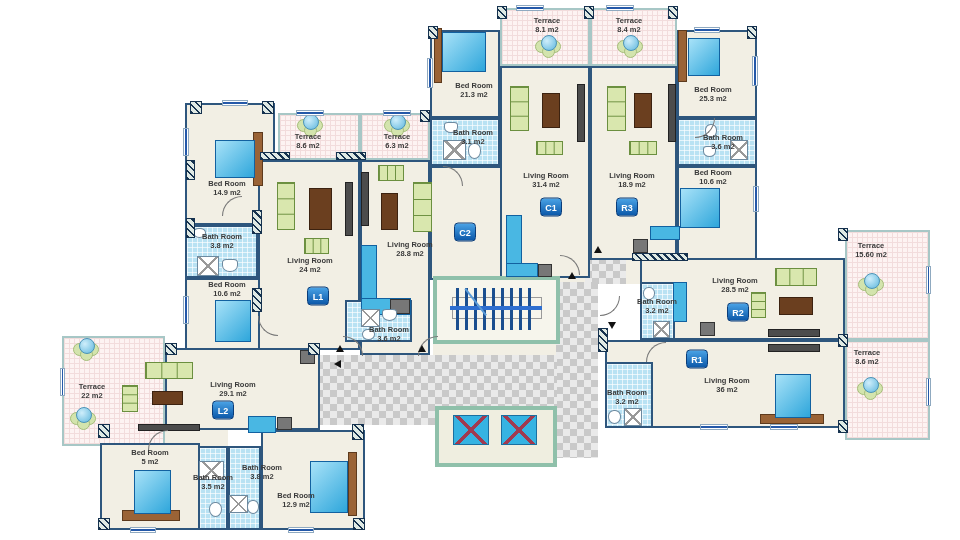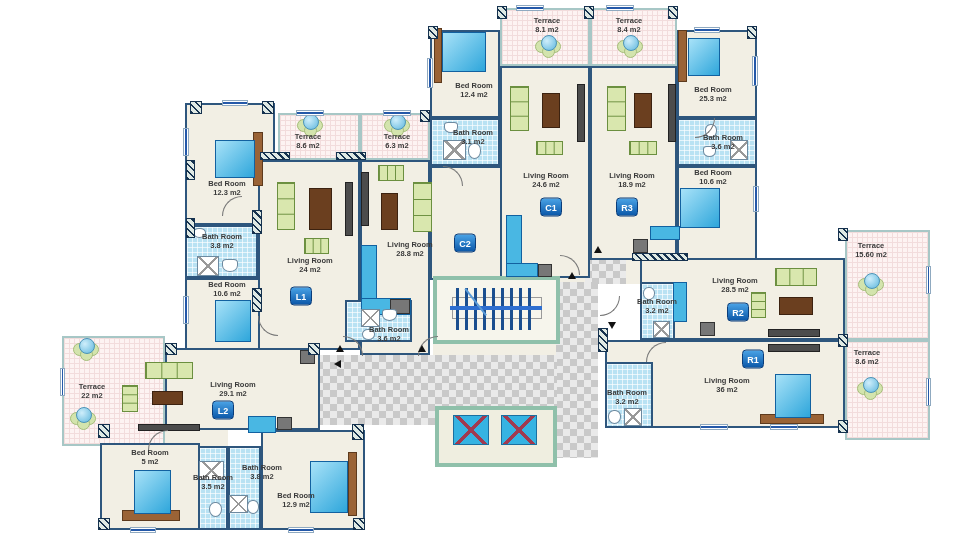--- a/index.html
+++ b/index.html
@@ -331,49 +331,49 @@
   <div class="lbl" style="left:547px;top:25px;">
       <div>Terrace</div>
       <div>8.1 m2</div>
     </div>
   <div class="lbl" style="left:629px;top:25px;">
       <div>Terrace</div>
       <div>8.4 m2</div>
     </div>
   <div class="lbl" style="left:474px;top:90px;">
       <div>Bed Room</div>
-      <div>12.4 m2</div>
+      <div>21.3 m2</div>
     </div>
   <div class="lbl" style="left:713px;top:94px;">
       <div>Bed Room</div>
       <div>25.3 m2</div>
     </div>
   <div class="lbl" style="left:473px;top:137px;">
       <div>Bath Room</div>
       <div>3.1 m2</div>
     </div>
   <div class="lbl" style="left:723px;top:142px;">
       <div>Bath Room</div>
       <div>3.6 m2</div>
     </div>
   <div class="lbl" style="left:713px;top:177px;">
       <div>Bed Room</div>
       <div>10.6 m2</div>
     </div>
   <div class="lbl" style="left:546px;top:180px;">
       <div>Living Room</div>
-      <div>24.6  m2</div>
+      <div>31.4  m2</div>
     </div>
   <div class="lbl" style="left:632px;top:180px;">
       <div>Living Room</div>
       <div>18.9  m2</div>
     </div>
   <div class="lbl" style="left:227px;top:188px;">
       <div>Bed Room</div>
-      <div>12.3 m2</div>
+      <div>14.9 m2</div>
     </div>
   <div class="lbl" style="left:222px;top:241px;">
       <div>Bath Room</div>
       <div>3.8 m2</div>
     </div>
   <div class="lbl" style="left:227px;top:289px;">
       <div>Bed Room</div>
       <div>10.6 m2</div>
     </div>
   <div class="lbl" style="left:310px;top:265px;">
@@ -430,21 +430,21 @@
     </div>
   <div class="lbl" style="left:262px;top:472px;">
       <div>Bath Room</div>
       <div>3.8 m2</div>
     </div>
   <div class="lbl" style="left:296px;top:500px;">
       <div>Bed Room</div>
       <div>12.9 m2</div>
     </div>
 
-  <div class="badge" style="left:301px;top:296px;text-align:center;">L1</div>
+  <div class="badge" style="left:318px;top:296px;text-align:center;">L1</div>
   <div class="badge" style="left:223px;top:410px;">L2</div>
   <div class="badge" style="left:551px;top:207px;">C1</div>
-  <div class="badge" style="left:465px;top:243px;">C2</div>
-  <div class="badge" style="left:753px;top:359px;">R1</div>
+  <div class="badge" style="left:465px;top:232px;">C2</div>
+  <div class="badge" style="left:697px;top:359px;">R1</div>
   <div class="badge" style="left:738px;top:312px;">R2</div>
   <div class="badge" style="left:627px;top:207px;">R3</div>
 
 </div>
 
 </body></html>

